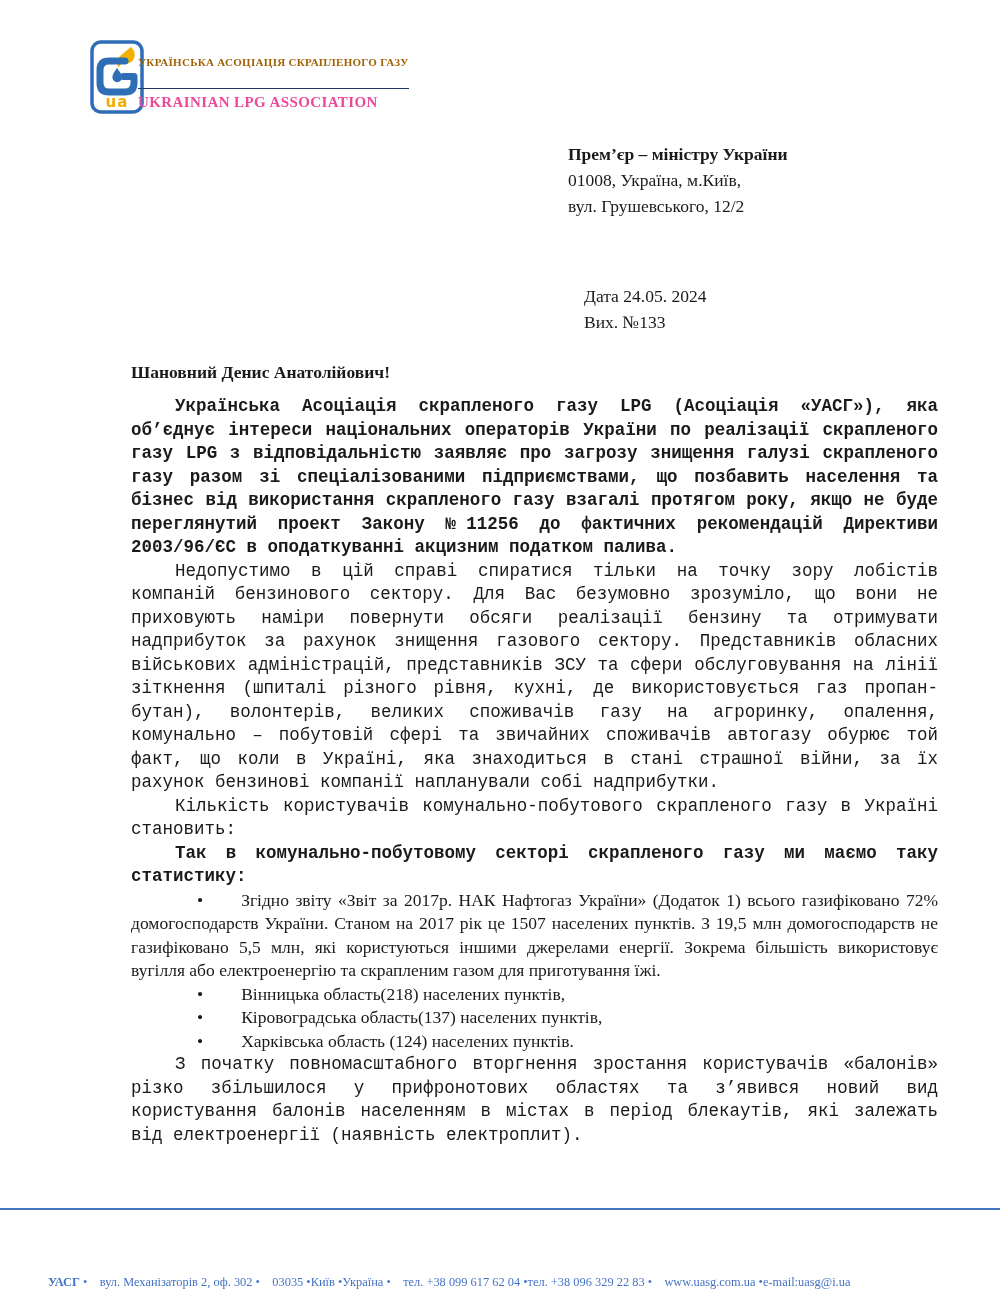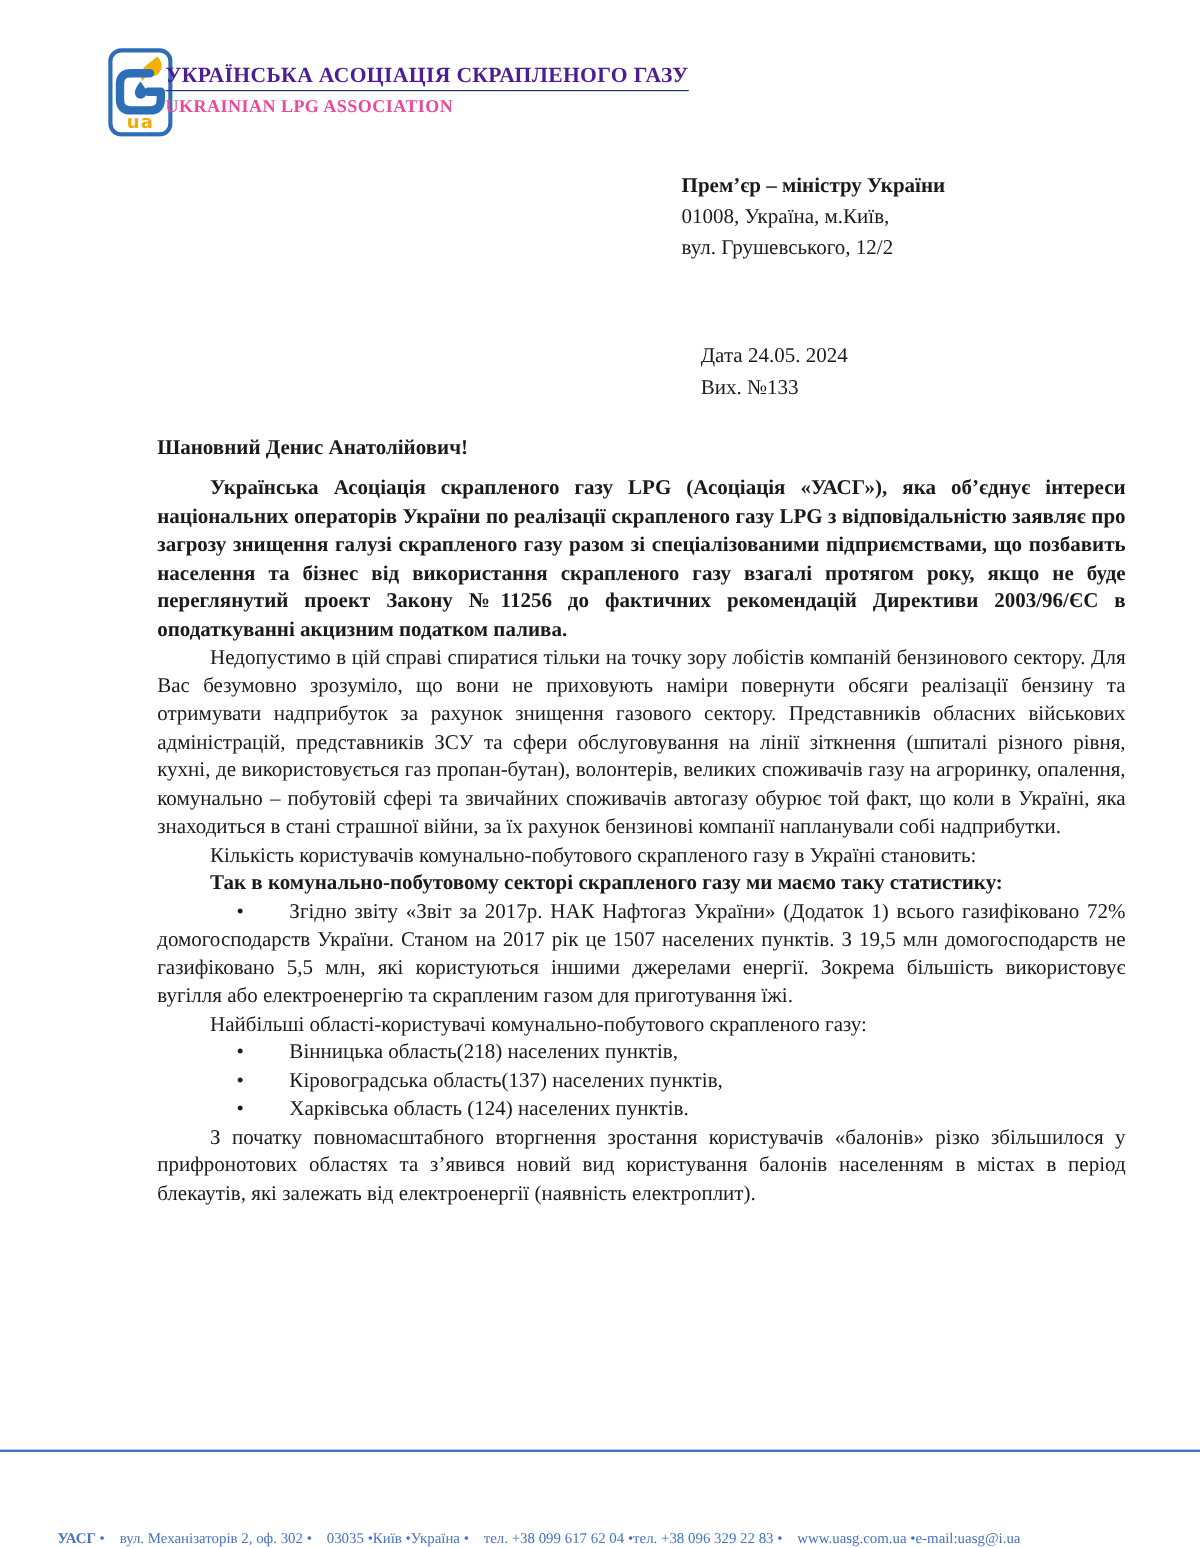--- a/index.html
+++ b/index.html
@@ -24,26 +24,26 @@
     top: 40px;
     display: flex;
     align-items: flex-start;
   }
   .logo-box { width: 36px; height: 74px; flex: 0 0 auto; }
   .org-names {
     margin-left: 12px;
     padding-top: 12px;
   }
   .org-uk {
-    font-size: 18px;
+    font-size: 11px;
     font-weight: 700;
-    color: #4c1d95;
+    color: #a16207;
     letter-spacing: 0.3px;
     border-bottom: 1.5px solid #1f3864;
-    padding-bottom: 2px;
+    padding-bottom: 20px;
     display: inline-block;
   }
   .org-en {
     margin-top: 5px;
     font-size: 15px;
     font-weight: 700;
     color: #ec4899;
     letter-spacing: 0.4px;
   }
 
@@ -76,21 +76,21 @@
     text-align: left;
     font-size: 17.5px;
     font-weight: 700;
   }
   .para {
     margin: 0;
     font-size: 17.5px;
     line-height: 23.5px;
   }
   .just { text-align: justify; }
-  .ind  { text-indent: 44px; }
+  .ind  { text-indent: 44px; font-family: Liberation Mono, monospace; }
   .ind2 { text-indent: 66px; }
   .b    { font-weight: 700; }
   .tab  { display: inline-block; width: 38px; }
   .region-row {
     font-size: 17.5px;
     line-height: 23.5px;
     padding-left: 66px;
   }
   .region-row .tab { width: 38px; }
 
@@ -153,21 +153,20 @@
     <p class="para just ind b">Українська Асоціація скрапленого газу LPG (Асоціація «УАСГ»), яка об’єднує інтереси національних операторів України по реалізації скрапленого газу LPG з відповідальністю заявляє про загрозу знищення галузі скрапленого газу разом зі спеціалізованими підприємствами, що позбавить населення та бізнес від використання скрапленого газу взагалі протягом року, якщо не буде переглянутий проект Закону №11256 до фактичних рекомендацій Директиви 2003/96/ЄС в оподаткуванні акцизним податком палива.</p>
 
     <p class="para just ind">Недопустимо в цій справі спиратися тільки на точку зору лобістів компаній бензинового сектору. Для Вас безумовно зрозуміло, що вони не приховують наміри повернути обсяги реалізації бензину та отримувати надприбуток за рахунок знищення газового сектору. Представників обласних військових адміністрацій, представників ЗСУ та сфери обслуговування на лінії зіткнення (шпиталі різного рівня, кухні, де використовується газ пропан-бутан), волонтерів, великих споживачів газу на агроринку, опалення, комунально – побутовій сфері та звичайних споживачів автогазу обурює той факт, що коли в Україні, яка знаходиться в стані страшної війни, за їх рахунок бензинові компанії напланували собі надприбутки.</p>
 
     <p class="para just ind">Кількість користувачів комунально-побутового скрапленого газу в Україні становить:</p>
 
     <p class="para just ind b">Так в комунально-побутовому секторі скрапленого газу ми маємо таку статистику:</p>
 
     <p class="para just ind2"><span>•</span><span class="tab"></span><span>Згідно звіту «Звіт за 2017р. НАК Нафтогаз України» (Додаток 1) всього газифіковано 72% домогосподарств України. Станом на 2017 рік це 1507 населених пунктів. З 19,5 млн домогосподарств не газифіковано 5,5 млн, які користуються іншими джерелами енергії. Зокрема більшість використовує вугілля або електроенергію та скрапленим газом для приготування їжі.</span></p>
 
-    <p class="para ind">Найбільші області-користувачі комунально-побутового скрапленого газу:</p>
 
     <div class="region-row"><span>•</span><span class="tab"></span><span>Вінницька область(218) населених пунктів,</span></div>
     <div class="region-row"><span>•</span><span class="tab"></span><span>Кіровоградська область(137) населених пунктів,</span></div>
     <div class="region-row"><span>•</span><span class="tab"></span><span>Харківська область (124) населених пунктів.</span></div>
 
     <p class="para just ind">З початку повномасштабного вторгнення зростання користувачів «балонів» різко збільшилося у прифронотових областях та з’явився новий вид користування балонів населенням в містах в період блекаутів, які залежать від електроенергії (наявність електроплит).</p>
   </div>
 
   <div class="footer-rule"></div>
   <div class="footer-rows">

